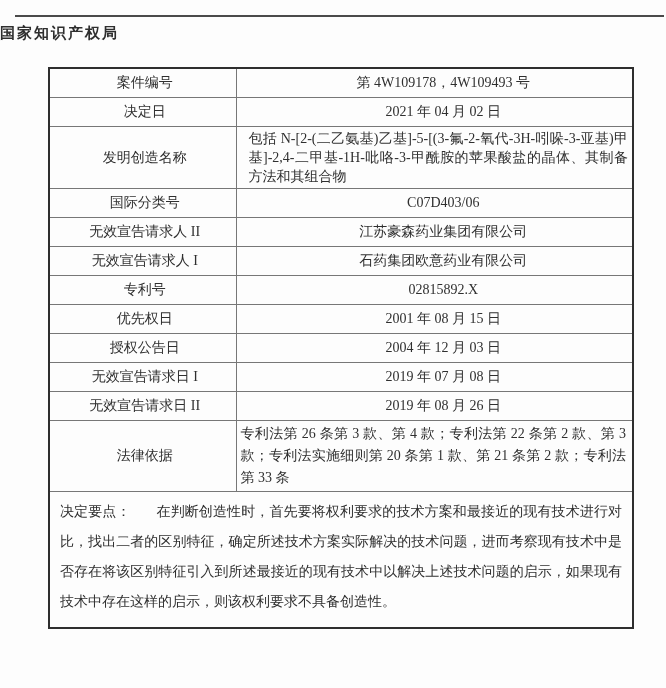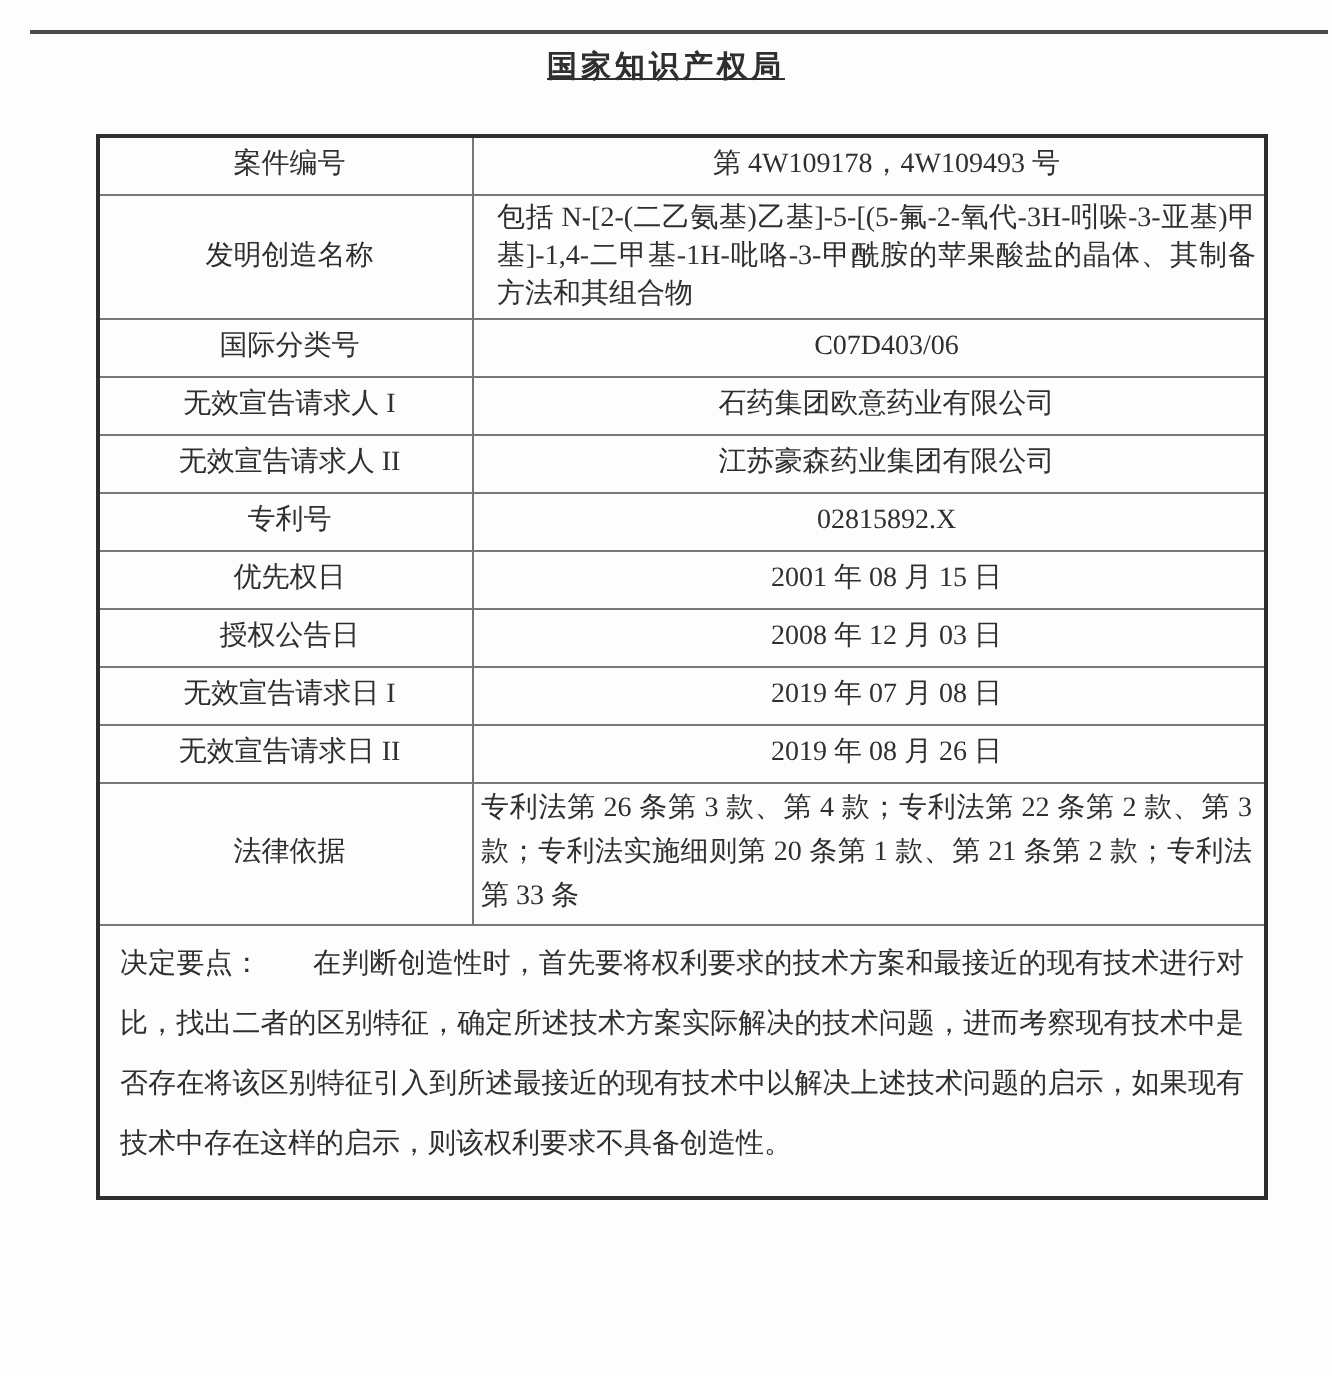--- a/index.html
+++ b/index.html
@@ -9,21 +9,21 @@
     color:#2f2f2f;
     -webkit-font-smoothing:antialiased;
   }
   .page{position:relative;width:666px;height:688px;overflow:hidden;}
   .top-rule{
     margin:15px 2px 0 15px;height:0;
     border-top:2px solid #4a4a4a;
   }
   .org-title{
     margin:7px 0 0 0;
-    font-size:15px;font-weight:bold;text-align:center;letter-spacing:2px;text-decoration:underline;
+    font-size:15px;font-weight:bold;text-align:left;letter-spacing:2px;
   }
   .doc-title{
     margin:20px 0 0 0;
     font-size:15px;font-weight:bold;text-align:center;letter-spacing:0.5px;
   }
   table.info{
     margin:24px 0 0 48px;
     width:584px;
     border-collapse:collapse;
     table-layout:fixed;
@@ -74,47 +74,51 @@
   <table class="info">
     <colgroup>
         <col class="c-label">
         <col class="c-value">
       </colgroup>
     <tbody>
       <tr>
         <td class="label">案件编号</td>
         <td class="value">第 4W109178，4W109493 号</td>
       </tr>
+      <tr>
+        <td class="label">决定日</td>
+        <td class="value">2021 年 04 月 02 日</td>
+      </tr>
       <tr class="chem">
         <td class="label">发明创造名称</td>
-        <td class="value">包括 N-[2-(二乙氨基)乙基]-5-[(5-氟-2-氧代-3H-吲哚-3-亚基)甲基]-1,4-二甲基-1H-吡咯-3-甲酰胺的苹果酸盐的晶体、其制备方法和其组合物</td>
+        <td class="value">包括 N-[2-(二乙氨基)乙基]-5-[(3-氟-2-氧代-3H-吲哚-3-亚基)甲基]-2,4-二甲基-1H-吡咯-3-甲酰胺的苹果酸盐的晶体、其制备方法和其组合物</td>
       </tr>
       <tr>
         <td class="label">国际分类号</td>
         <td class="value">C07D403/06</td>
       </tr>
       <tr>
+        <td class="label">无效宣告请求人 II</td>
+        <td class="value">江苏豪森药业集团有限公司</td>
+      </tr>
+      <tr>
         <td class="label">无效宣告请求人 I</td>
         <td class="value">石药集团欧意药业有限公司</td>
-      </tr>
-      <tr>
-        <td class="label">无效宣告请求人 II</td>
-        <td class="value">江苏豪森药业集团有限公司</td>
       </tr>
       <tr>
         <td class="label">专利号</td>
         <td class="value">02815892.X</td>
       </tr>
       <tr>
         <td class="label">优先权日</td>
         <td class="value">2001 年 08 月 15 日</td>
       </tr>
       <tr>
         <td class="label">授权公告日</td>
-        <td class="value">2008 年 12 月 03 日</td>
+        <td class="value">2004 年 12 月 03 日</td>
       </tr>
       <tr>
         <td class="label">无效宣告请求日 I</td>
         <td class="value">2019 年 07 月 08 日</td>
       </tr>
       <tr>
         <td class="label">无效宣告请求日 II</td>
         <td class="value">2019 年 08 月 26 日</td>
       </tr>
       <tr class="legal">

